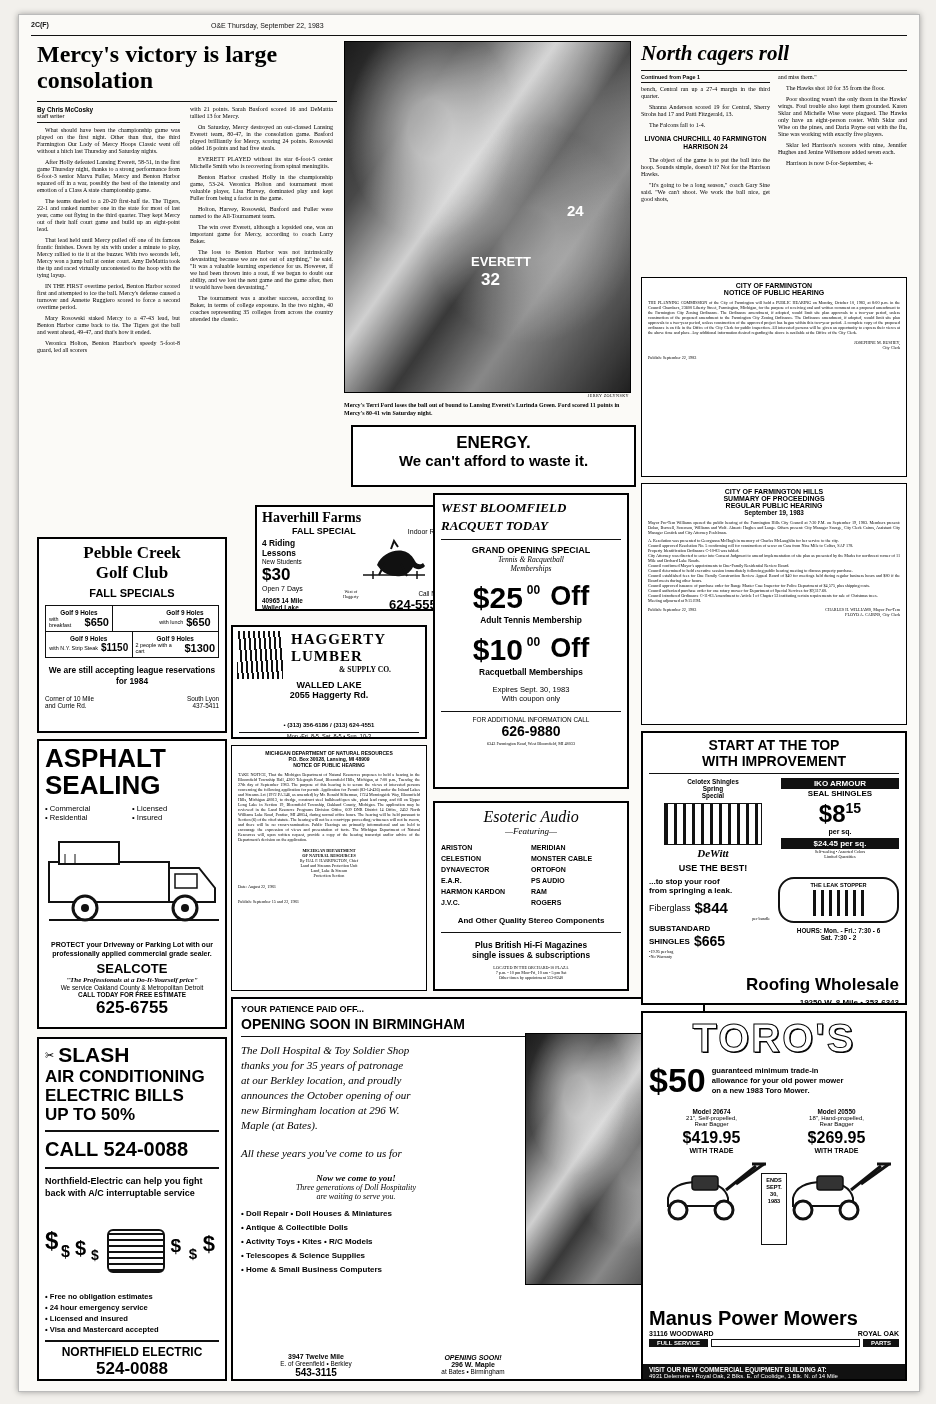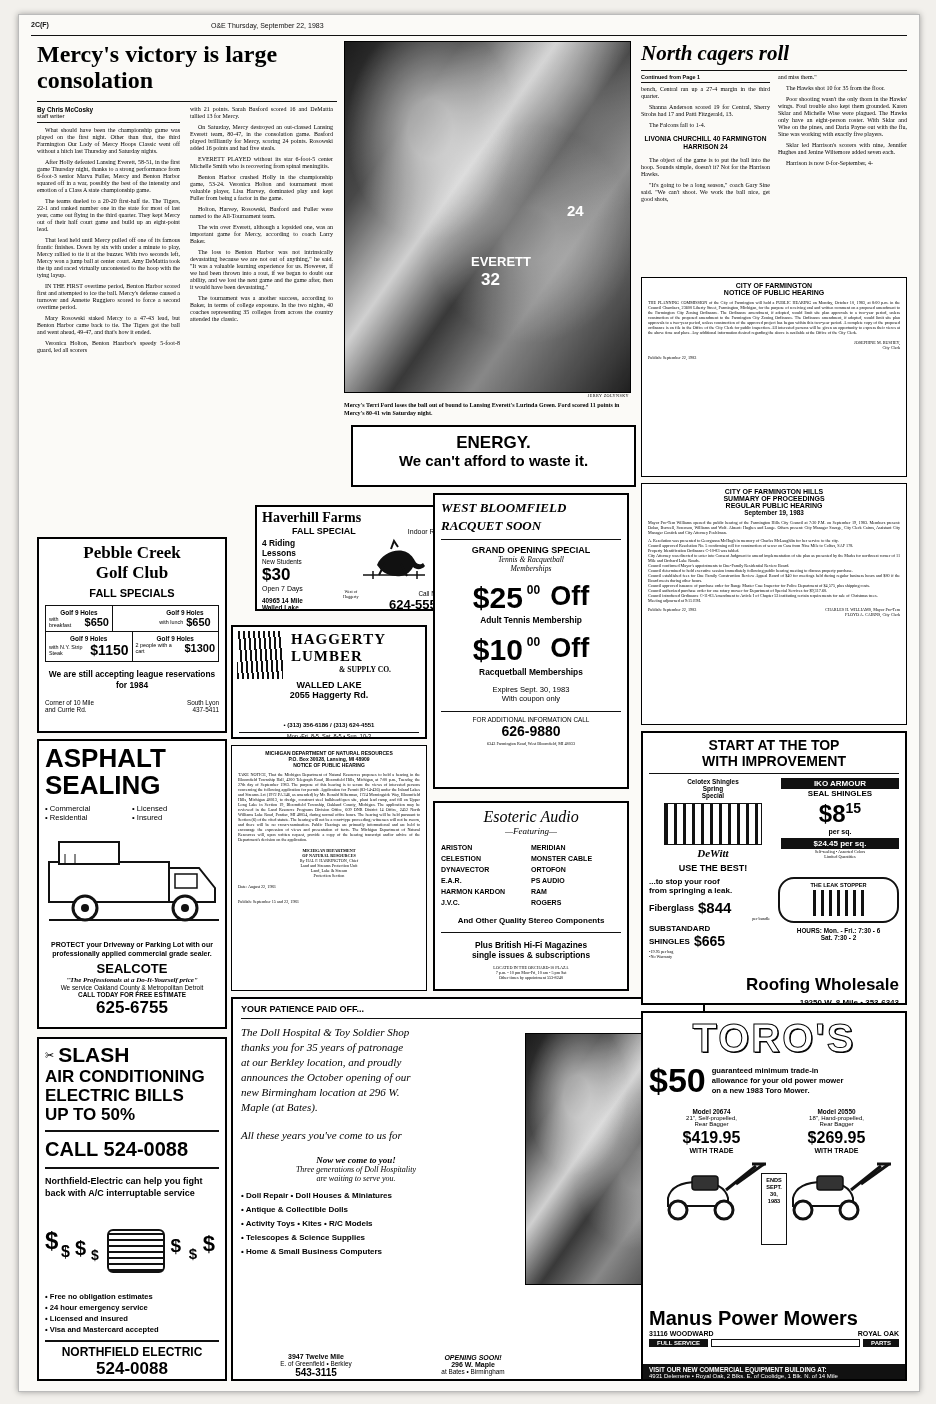--- a/index.html
+++ b/index.html
@@ -205,21 +205,21 @@
               <span class="sans" style="font-size:5.4px;">with lunch</span>
               <span class="sans" style="font-size:11px;font-weight:bold;">$650</span>
             </div>
           </div>
         </div>
         <div style="display:flex;border:1px solid #111;border-top:0;">
           <div style="width:50%;border-right:1px solid #111;padding:3px;">
             <div class="ctr sans" style="font-size:6.4px;font-weight:bold;">Golf 9 Holes</div>
             <div style="display:flex;align-items:center;justify-content:center;gap:3px;">
               <span class="sans" style="font-size:5.4px;">with N.Y. Strip Steak</span>
-              <span class="sans" style="font-size:14px;font-weight:bold;">$1150</span>
+              <span class="sans" style="font-size:10px;font-weight:bold;">$1150</span>
             </div>
           </div>
           <div style="width:50%;padding:3px;">
             <div class="ctr sans" style="font-size:6.4px;font-weight:bold;">Golf 9 Holes</div>
             <div style="display:flex;align-items:center;justify-content:center;gap:3px;">
               <span class="sans" style="font-size:5.4px;">2 people with a cart</span>
               <span class="sans" style="font-size:11px;font-weight:bold;">$1300</span>
             </div>
           </div>
         </div>
@@ -269,21 +269,21 @@
         <div style="position:absolute;right:5px;bottom:3px;text-align:right;">
           <div class="sans" style="font-size:6.4px;">Call Now</div>
           <div class="sans" style="font-size:13px;font-weight:bold;">624-5554</div>
         </div>
       </div>
     </div>
 
     <div class="ad thick" style="left:414px;top:478px;width:196px;height:296px;">
       <div style="padding:5px 6px;">
         <div style="font-size:13px;font-weight:bold;font-style:italic;font-family:'Liberation Serif',serif;">WEST BLOOMFIELD</div>
-        <div style="font-size:13px;font-weight:bold;font-style:italic;font-family:'Liberation Serif',serif;margin-top:2px;">RACQUET SOON</div>
+        <div style="font-size:13px;font-weight:bold;font-style:italic;font-family:'Liberation Serif',serif;margin-top:2px;">RACQUET TODAY</div>
         <div style="border-top:1px solid #111;margin:5px 0;"></div>
         <div class="ctr sans" style="font-size:9px;font-weight:bold;">GRAND OPENING SPECIAL</div>
         <div class="ctr" style="font-size:7.6px;font-style:italic;">Tennis &amp; Racquetball</div>
         <div class="ctr" style="font-size:7.6px;font-style:italic;">Memberships</div>
         <div style="display:flex;align-items:flex-start;justify-content:center;gap:4px;margin-top:8px;">
           <span class="bigprice" style="font-size:30px;">$25</span>
           <span class="bigprice" style="font-size:12px;margin-top:2px;">00</span>
           <span class="bigprice" style="font-size:27px;margin-left:6px;">Off</span>
         </div>
         <div class="ctr sans" style="font-size:8.4px;font-weight:bold;">Adult Tennis Membership</div>
@@ -406,20 +406,21 @@
         <div class="ctr sans" style="font-size:8.4px;font-weight:bold;">single issues &amp; subscriptions</div>
         <div class="ctr tiny" style="margin-top:5px;">LOCATED IN THE ORCHARD-10 PLAZA</div>
         <div class="ctr tiny">7 p.m. - 10 pm Mon-Fri, 10 am - 5 pm Sat</div>
         <div class="ctr tiny">Other times by appointment 553-8240</div>
       </div>
     </div>
 
     <div class="ad thick" style="left:212px;top:982px;width:474px;height:384px;">
       <div style="padding:5px 8px;position:relative;height:100%;">
         <div class="sans" style="font-size:9px;font-weight:bold;">YOUR PATIENCE PAID OFF...</div>
+        <div class="sans" style="font-size:14px;font-weight:bold;margin-top:2px;">OPENING SOON IN BIRMINGHAM</div>
         <div style="border-top:1px solid #111;margin:4px 0 6px;"></div>
         <div style="width:170px;font-size:11px;line-height:15px;font-style:italic;font-family:'Liberation Serif',serif;">The Doll Hospital &amp; Toy Soldier Shop thanks you for 35 years of patronage at our Berkley location, and proudly announces the October opening of our new Birmingham location at 296 W. Maple (at Bates).</div>
         <div style="width:180px;margin-top:14px;font-size:11px;font-style:italic;font-family:'Liberation Serif',serif;">All these years you've come to us for</div>
         <div style="width:230px;margin-top:14px;text-align:center;">
           <div style="font-size:9px;font-style:italic;font-weight:bold;">Now we come to you!</div>
           <div style="font-size:8px;font-style:italic;">Three generations of Doll Hospitality</div>
           <div style="font-size:8px;font-style:italic;">are waiting to serve you.</div>
         </div>
         <div style="width:200px;margin-top:6px;">
           <div class="sans" style="font-size:8px;font-weight:bold;line-height:14px;">• <span>Doll Repair • Doll Houses &amp; Miniatures</span></div>
@@ -506,21 +507,21 @@
             <div class="blk ctr sans" style="font-size:8px;font-weight:bold;margin-top:3px;padding:1px;">$24.45 per sq.</div>
             <div class="ctr tiny" style="white-space:pre-line;">Self-sealing • Assorted Colors
 Limited Quantities</div>
           </div>
         </div>
         <div style="display:flex;gap:8px;margin-top:4px;">
           <div style="width:50%;">
             <div class="sans" style="font-size:8px;font-weight:bold;">...to stop your roof</div>
             <div class="sans" style="font-size:8px;font-weight:bold;">from springing a leak.</div>
             <div style="display:flex;align-items:center;gap:4px;margin-top:4px;">
-              <span class="sans" style="font-size:9px;font-weight:bold;">Fiberglass</span>
+              <span class="sans" style="font-size:9px;font-weight:normal;">Fiberglass</span>
               <span class="sans" style="font-size:15px;font-weight:bold;">$844</span>
             </div>
             <div class="tiny" style="text-align:right;">per bundle</div>
             <div class="sans" style="font-size:8px;font-weight:bold;margin-top:3px;">SUBSTANDARD</div>
             <div style="display:flex;align-items:center;gap:4px;">
               <span class="sans" style="font-size:8px;font-weight:bold;">SHINGLES</span>
               <span class="sans" style="font-size:14px;font-weight:bold;">$665</span>
             </div>
             <div class="tiny">•19.95 per bag</div>
             <div class="tiny">•No Warranty</div>

